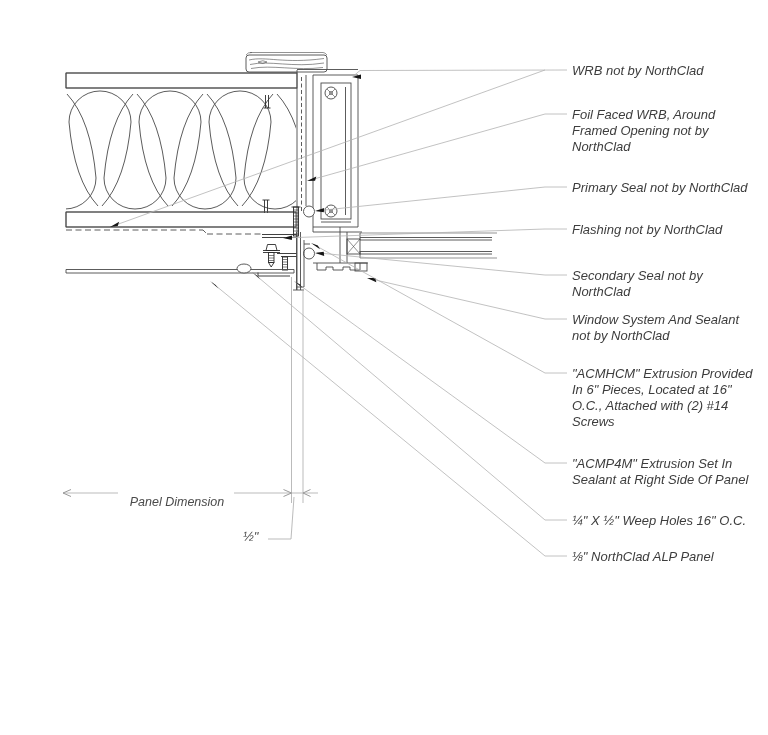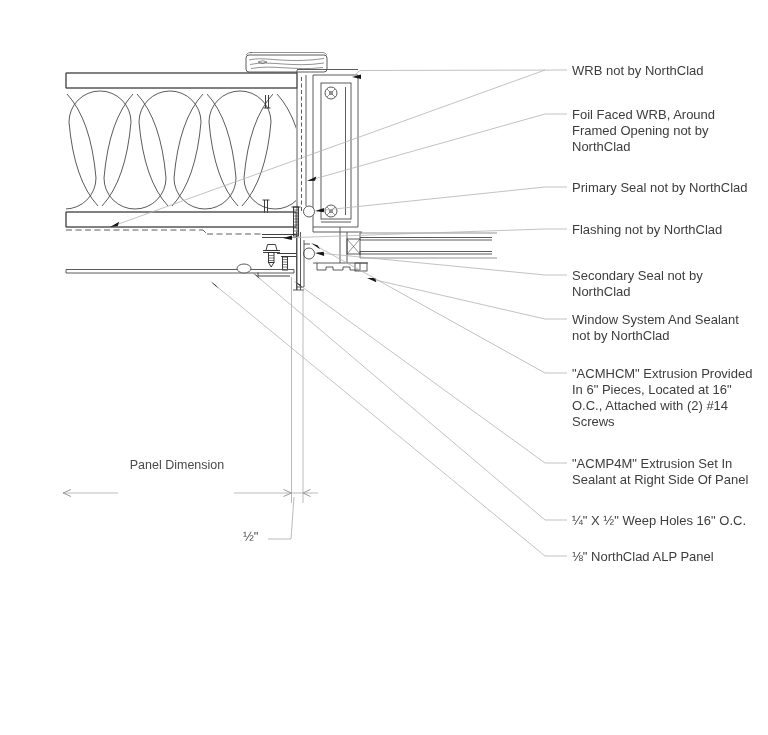--- a/index.html
+++ b/index.html
@@ -1,17 +1,17 @@
 <!DOCTYPE html>
 <html><head>
 <meta charset="utf-8">
 <style>
   html,body{margin:0;padding:0;background:#fff;}
   .canvas{position:relative;width:768px;height:735px;background:#fff;overflow:hidden;
-          font-family:"Liberation Sans",sans-serif;}
+          font-family:"Liberation Sans",sans-serif;font-style:italic;}
   .canvas svg{position:absolute;left:0;top:0;}
   .callout{position:absolute;left:572px;width:198px;font-size:13px;line-height:16px;
            color:#3d3d3d;white-space:pre-line;}
   .dim-label{position:absolute;font-size:12.5px;color:#4a4a4a;}
   svg line,svg path,svg rect,svg circle,svg ellipse,svg polyline{fill:none;stroke:#4a4a4a;stroke-width:0.9;}
   svg .leader{stroke:#b3b3b3;stroke-width:0.8;}
   svg .dim{stroke:#b3b3b3;stroke-width:0.9;}
   svg .dimarrow{stroke:#9a9a9a;stroke-width:1;}
   svg .thin{stroke-width:0.6;}
   svg .dark{stroke:#2b2b2b;}
@@ -247,16 +247,16 @@
 not by NorthClad</div>
   <div class="callout" style="top:366px">"ACMHCM" Extrusion Provided
 In 6" Pieces, Located at 16"
 O.C., Attached with (2) #14
 Screws</div>
   <div class="callout" style="top:456px">"ACMP4M" Extrusion Set In
 Sealant at Right Side Of Panel</div>
   <div class="callout" style="top:513px">¼" X ½" Weep Holes 16" O.C.</div>
   <div class="callout" style="top:549px">⅛" NorthClad ALP Panel</div>
 
-  <div class="dim-label" style="left:120px;top:458px;width:114px;text-align:center;background:#fff">Panel Dimension</div>
+  <div class="dim-label" style="left:120px;top:495px;width:114px;text-align:center;background:#fff">Panel Dimension</div>
   <div class="dim-label" style="left:243px;top:529px;font-size:13px">½"</div>
 
 </div>
 
 </body></html>

